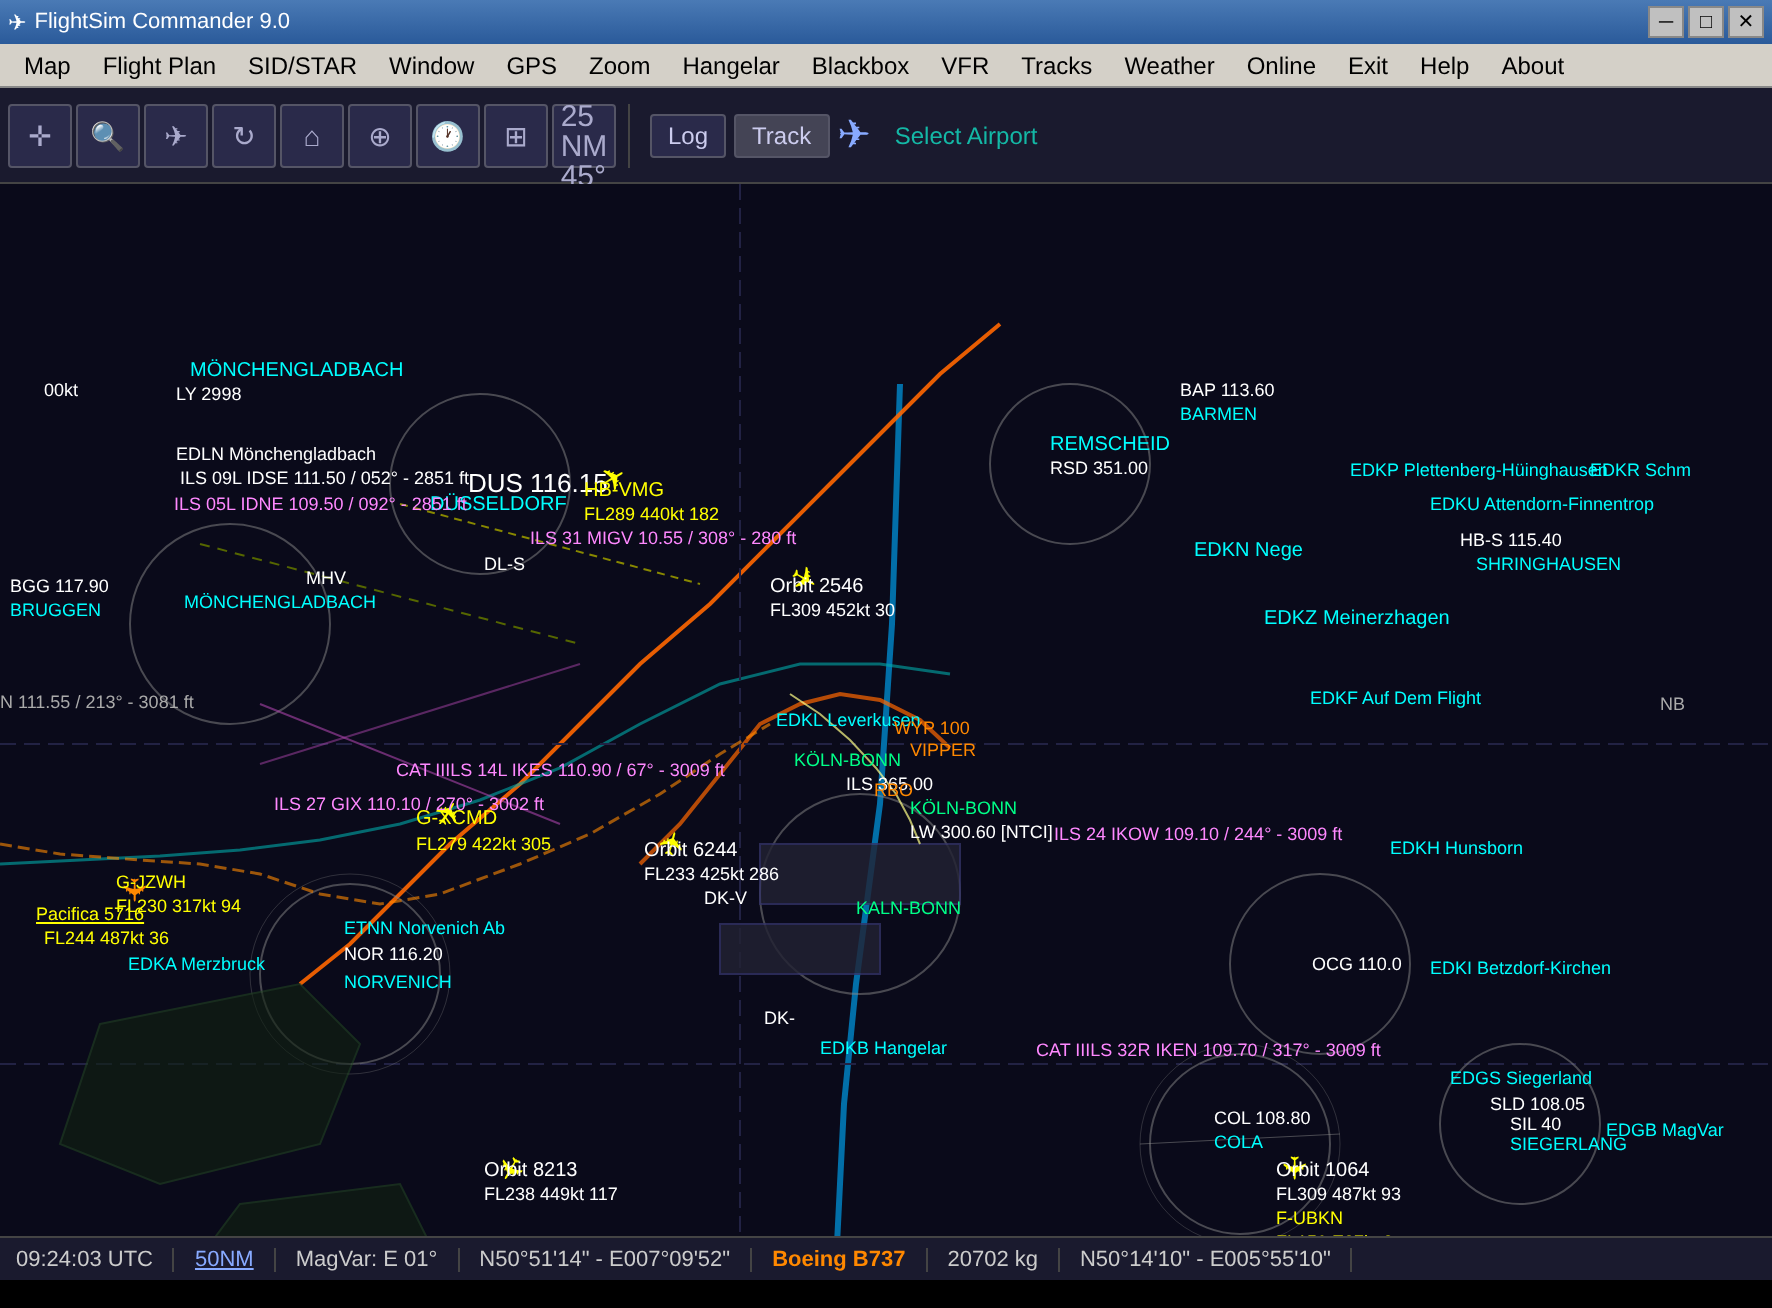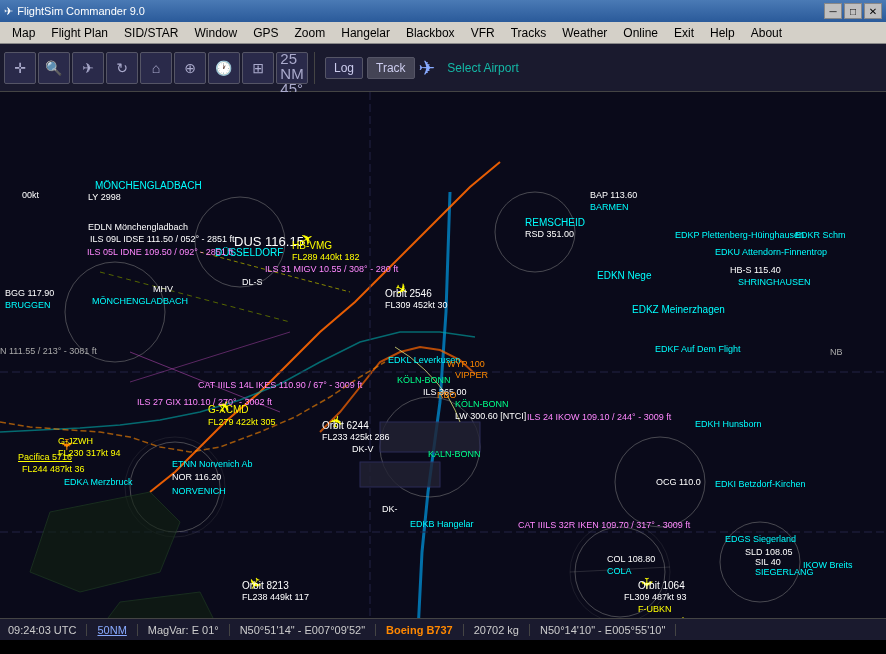--- a/index.html
+++ b/index.html
@@ -262,38 +262,38 @@
   <div class="map-label map-label-white" style="left:242px; top:185px; font-size:9px;text-align:center;">DL-S</div>
   <div class="map-label map-label-yellow" style="left:208px; top:312px;">G-XCMD</div>
   <div class="map-label map-label-yellow" style="left:208px; top:325px; font-size:9px;">FL279 422kt 305</div>
   <div class="map-label map-label-white" style="left:385px; top:196px;">Orbit 2546</div>
   <div class="map-label map-label-white" style="left:385px; top:208px; font-size:9px;">FL309 452kt 30</div>
   <div class="map-label map-label-white" style="left:322px; top:328px;">Orbit 6244</div>
   <div class="map-label map-label-white" style="left:322px; top:340px; font-size:9px;">FL233 425kt 286</div>
   <div class="map-label map-label-white" style="left:242px; top:488px;">Orbit 8213</div>
   <div class="map-label map-label-white" style="left:242px; top:500px; font-size:9px;">FL238 449kt 117</div>
   <div class="map-label map-label-white" style="left:638px; top:488px;">Orbit 1064</div>
-  <div class="map-label map-label-white" style="left:624px; top:500px; font-size:9px;">FL309 487kt 93</div>
+  <div class="map-label map-label-white" style="left:638px; top:500px; font-size:9px;">FL309 487kt 93</div>
   <div class="map-label map-label-yellow" style="left:638px; top:512px; font-size:9px;">F-UBKN</div>
   <div class="map-label map-label-yellow" style="left:638px; top:524px; font-size:9px;">FL150 E37kt 2</div>
   <div class="map-label map-label-cyan" style="left:525px; top:125px;">REMSCHEID</div>
   <div class="map-label map-label-white" style="left:525px; top:137px; font-size:9px;">RSD 351.00</div>
   <div class="map-label map-label-cyan" style="left:597px; top:178px;">EDKN Nege</div>
   <div class="map-label map-label-cyan" style="left:632px; top:212px;">EDKZ Meinerzhagen</div>
   <div class="map-label map-label-cyan" style="left:675px; top:138px; font-size:9px;">EDKP Plettenberg-Hüinghausen</div>
   <div class="map-label map-label-cyan" style="left:715px; top:155px; font-size:9px;">EDKU Attendorn-Finnentrop</div>
   <div class="map-label map-label-cyan" style="left:795px; top:138px; font-size:9px;">EDKR Schm</div>
   <div class="map-label map-label-cyan" style="left:655px; top:252px; font-size:9px;">EDKF Auf Dem Flight</div>
   <div class="map-label map-label-cyan" style="left:695px; top:327px; font-size:9px;">EDKH Hunsborn</div>
   <div class="map-label map-label-cyan" style="left:715px; top:387px; font-size:9px;">EDKI Betzdorf-Kirchen</div>
   <div class="map-label map-label-cyan" style="left:725px; top:442px; font-size:9px;">EDGS Siegerland</div>
   <div class="map-label map-label-white" style="left:745px; top:455px; font-size:9px;">SLD 108.05</div>
   <div class="map-label map-label-white" style="left:755px; top:465px; font-size:9px;">SIL 40</div>
   <div class="map-label map-label-cyan" style="left:755px; top:475px; font-size:9px;">SIEGERLANG</div>
-  <div class="map-label map-label-cyan" style="left:803px; top:468px; font-size:9px;">IKOW Breits</div>
+  <div class="map-label map-label-cyan" style="left:803px; top:468px; font-size:9px;">EDGB MagVar</div>
 
   <div class="map-label map-label-cyan" style="left:410px; top:427px; font-size:9px;">EDKB Hangelar</div>
   <div class="map-label map-label-cyan" style="left:172px; top:367px; font-size:9px;">ETNN Norvenich Ab</div>
   <div class="map-label map-label-white" style="left:172px; top:380px; font-size:9px;">NOR 116.20</div>
   <div class="map-label map-label-cyan" style="left:172px; top:394px; font-size:9px;">NORVENICH</div>
   <div class="map-label map-label-cyan" style="left:48px; top:385px; font-size:9px;padding-left:16px;">EDKA Merzbruck</div>
   <div class="map-label map-label-white" style="left:22px; top:98px; font-size:9px;">00kt</div>
   <div class="map-label map-label-gray" style="left:0; top:254px; font-size:9px;">N 111.55 / 213° - 3081 ft</div>
   <div class="map-label map-label-cyan" style="left:5px; top:208px; font-size:9px;">BRUGGEN</div>
   <div class="map-label map-label-white" style="left:5px; top:196px; font-size:9px;">BGG 117.90</div>

